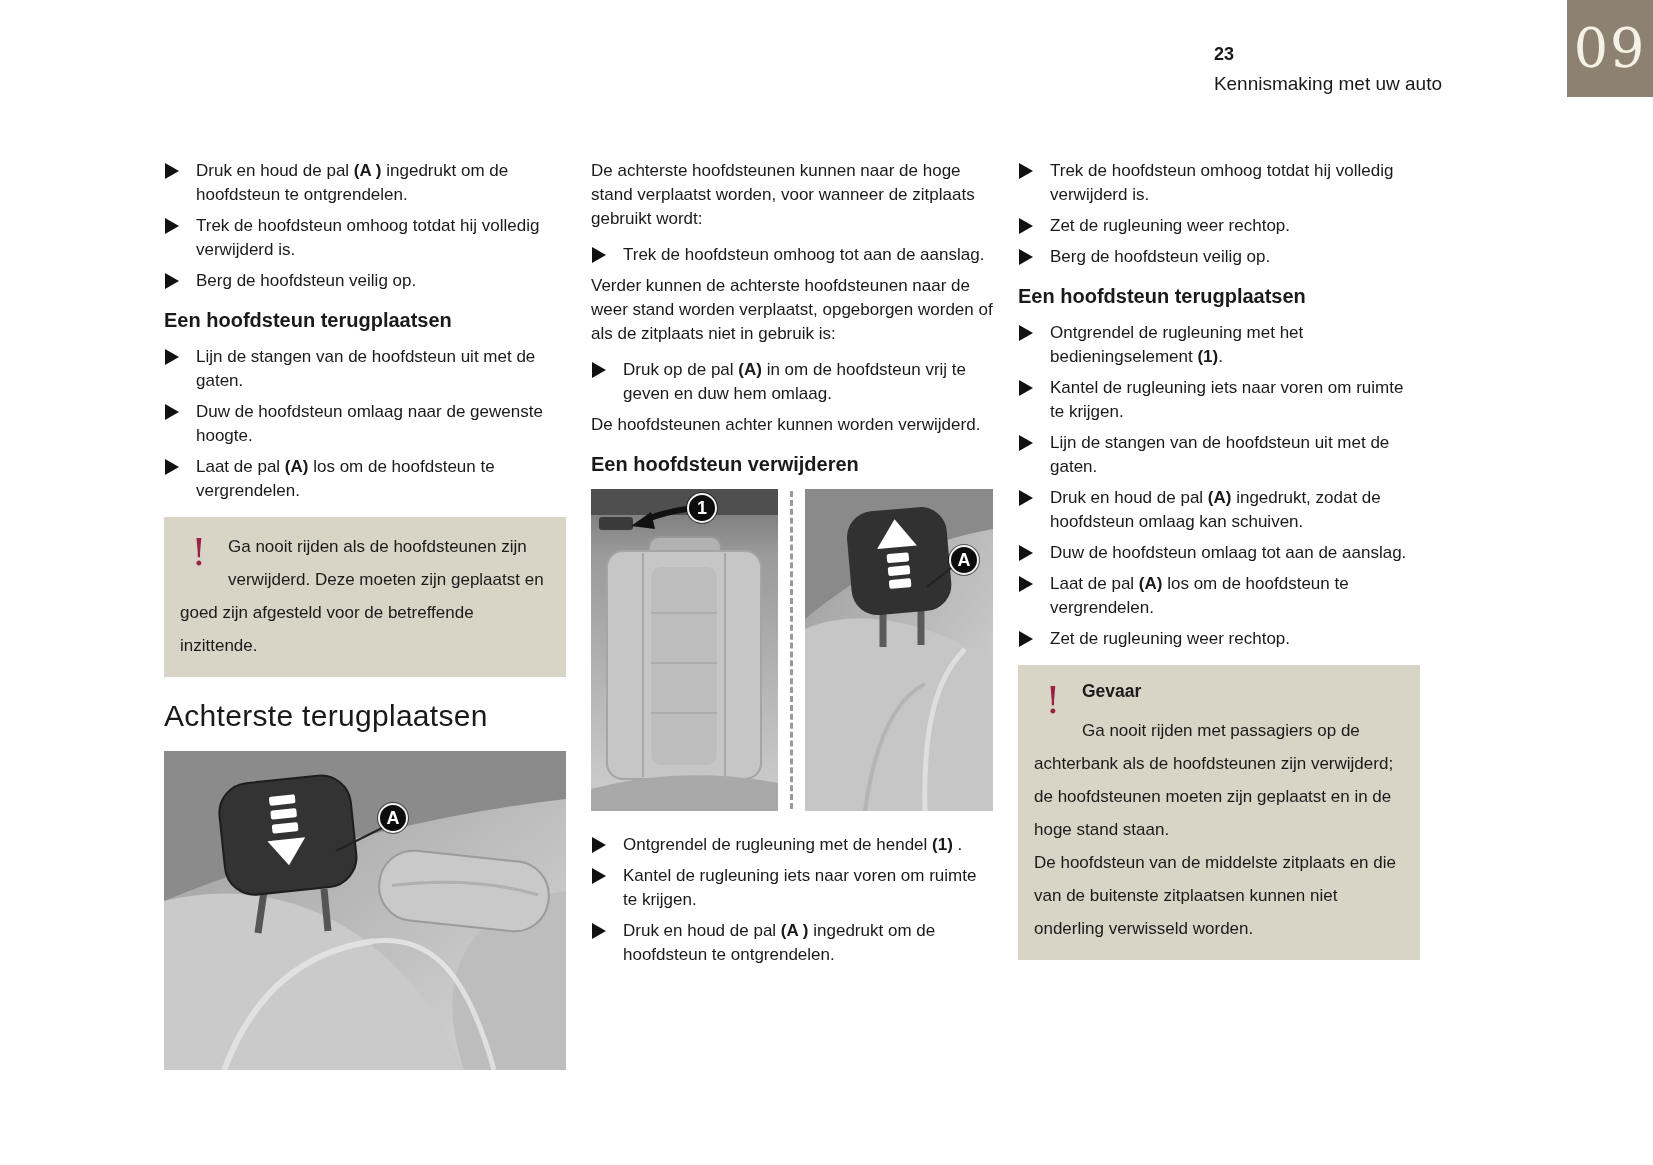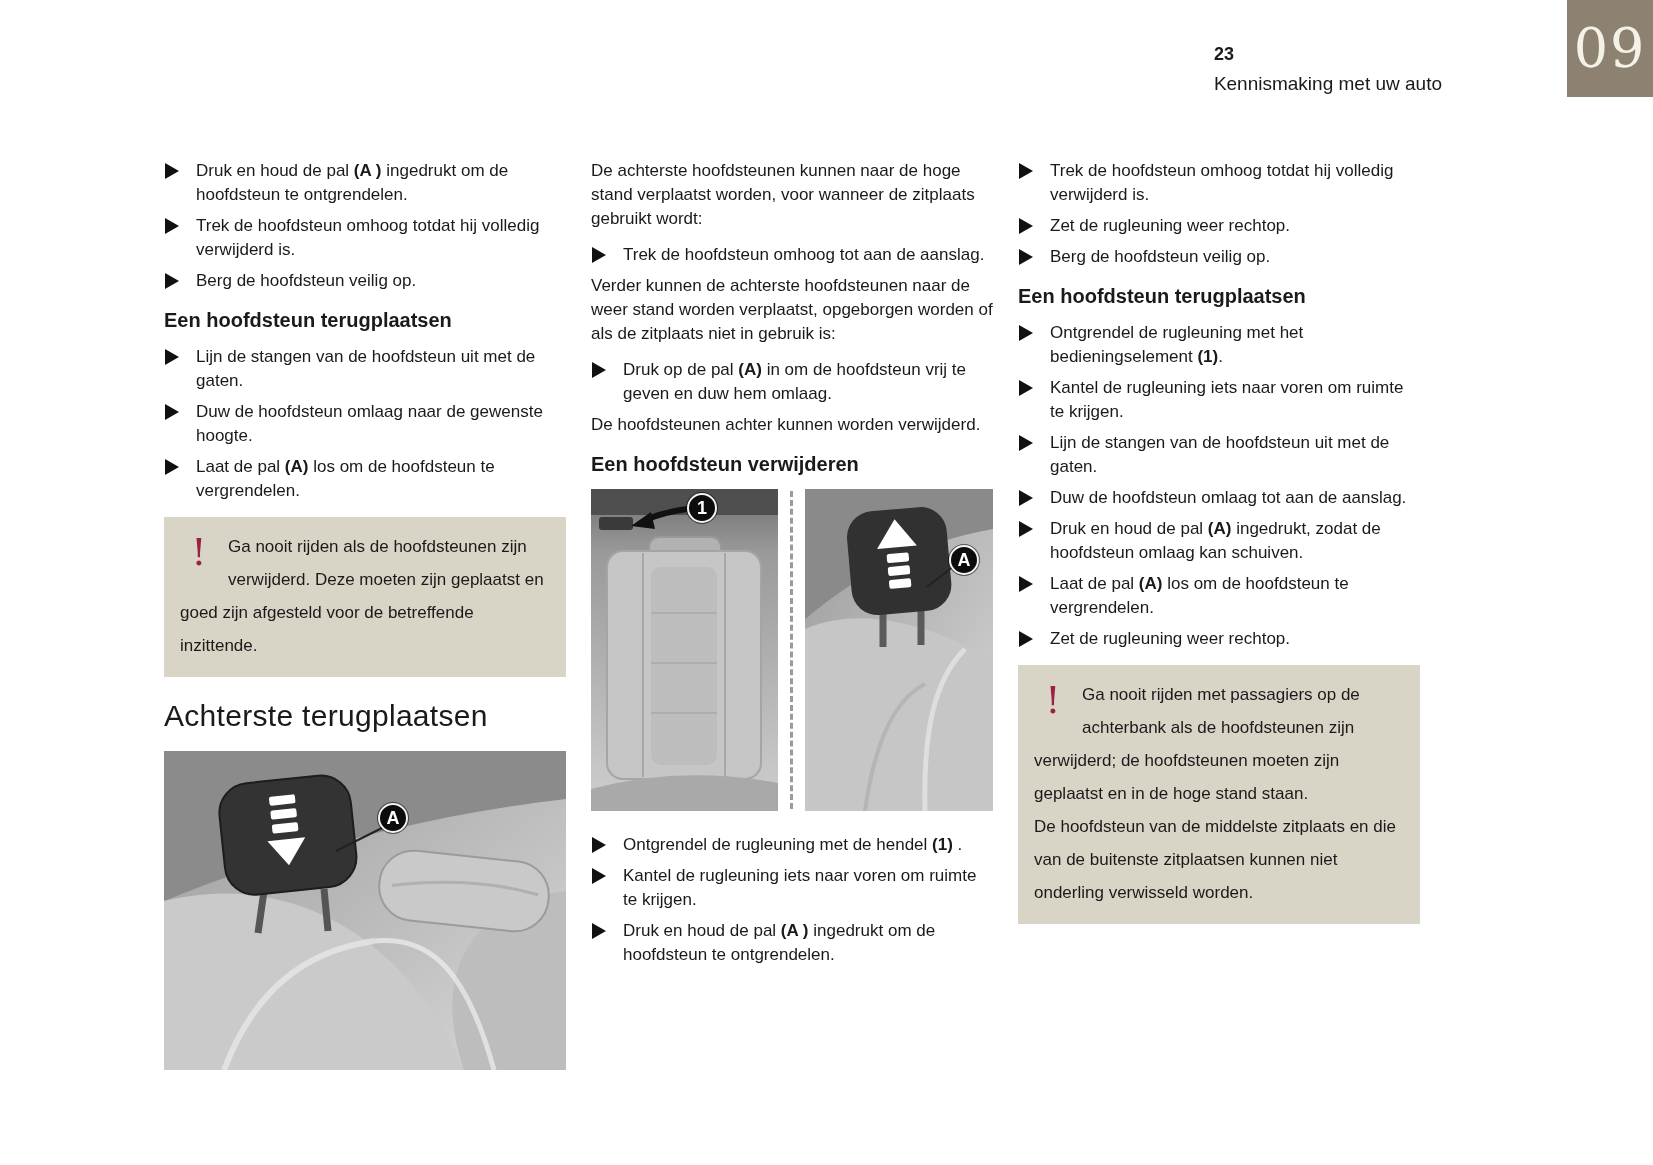--- a/index.html
+++ b/index.html
@@ -299,37 +299,38 @@
           <li class="bullet">
             <span class="tri"></span>
             <span class="btxt">Kantel de rugleuning iets naar voren om ruimte te krijgen.</span>
           </li>
           <li class="bullet">
             <span class="tri"></span>
             <span class="btxt">Lijn de stangen van de hoofdsteun uit met de gaten.</span>
           </li>
           <li class="bullet">
             <span class="tri"></span>
+            <span class="btxt">Druk en houd de pal <strong>(A)</strong> ingedrukt, zodat de hoofdsteun omlaag kan schuiven.</span>
+          </li>
+          <li class="bullet">
+            <span class="tri"></span>
             <span class="btxt">Duw de hoofdsteun omlaag tot aan de aanslag.</span>
-          </li>
-          <li class="bullet">
-            <span class="tri"></span>
-            <span class="btxt">Druk en houd de pal <strong>(A)</strong> ingedrukt, zodat de hoofdsteun omlaag kan schuiven.</span>
           </li>
           <li class="bullet">
             <span class="tri"></span>
             <span class="btxt">Laat de pal <strong>(A)</strong> los om de hoofdsteun te vergrendelen.</span>
           </li>
           <li class="bullet">
             <span class="tri"></span>
             <span class="btxt">Zet de rugleuning weer rechtop.</span>
           </li>
         </ul>
 
       <div class="warnbox danger">
         <span class="bang">!</span>
+        <h4 class="danger-title">Gevaar</h4>
         <p class="warntext">Ga nooit rijden met passagiers op de achterbank als de hoofdsteunen zijn verwijderd; de hoofdsteunen moeten zijn geplaatst en in de hoge stand staan.</p>
         <p class="warntext">De hoofdsteun van de middelste zitplaats en die van de buitenste zitplaatsen kunnen niet onderling verwisseld worden.</p>
       </div>
     </div>
 
   </div>
 </div>
 
 </body></html>

